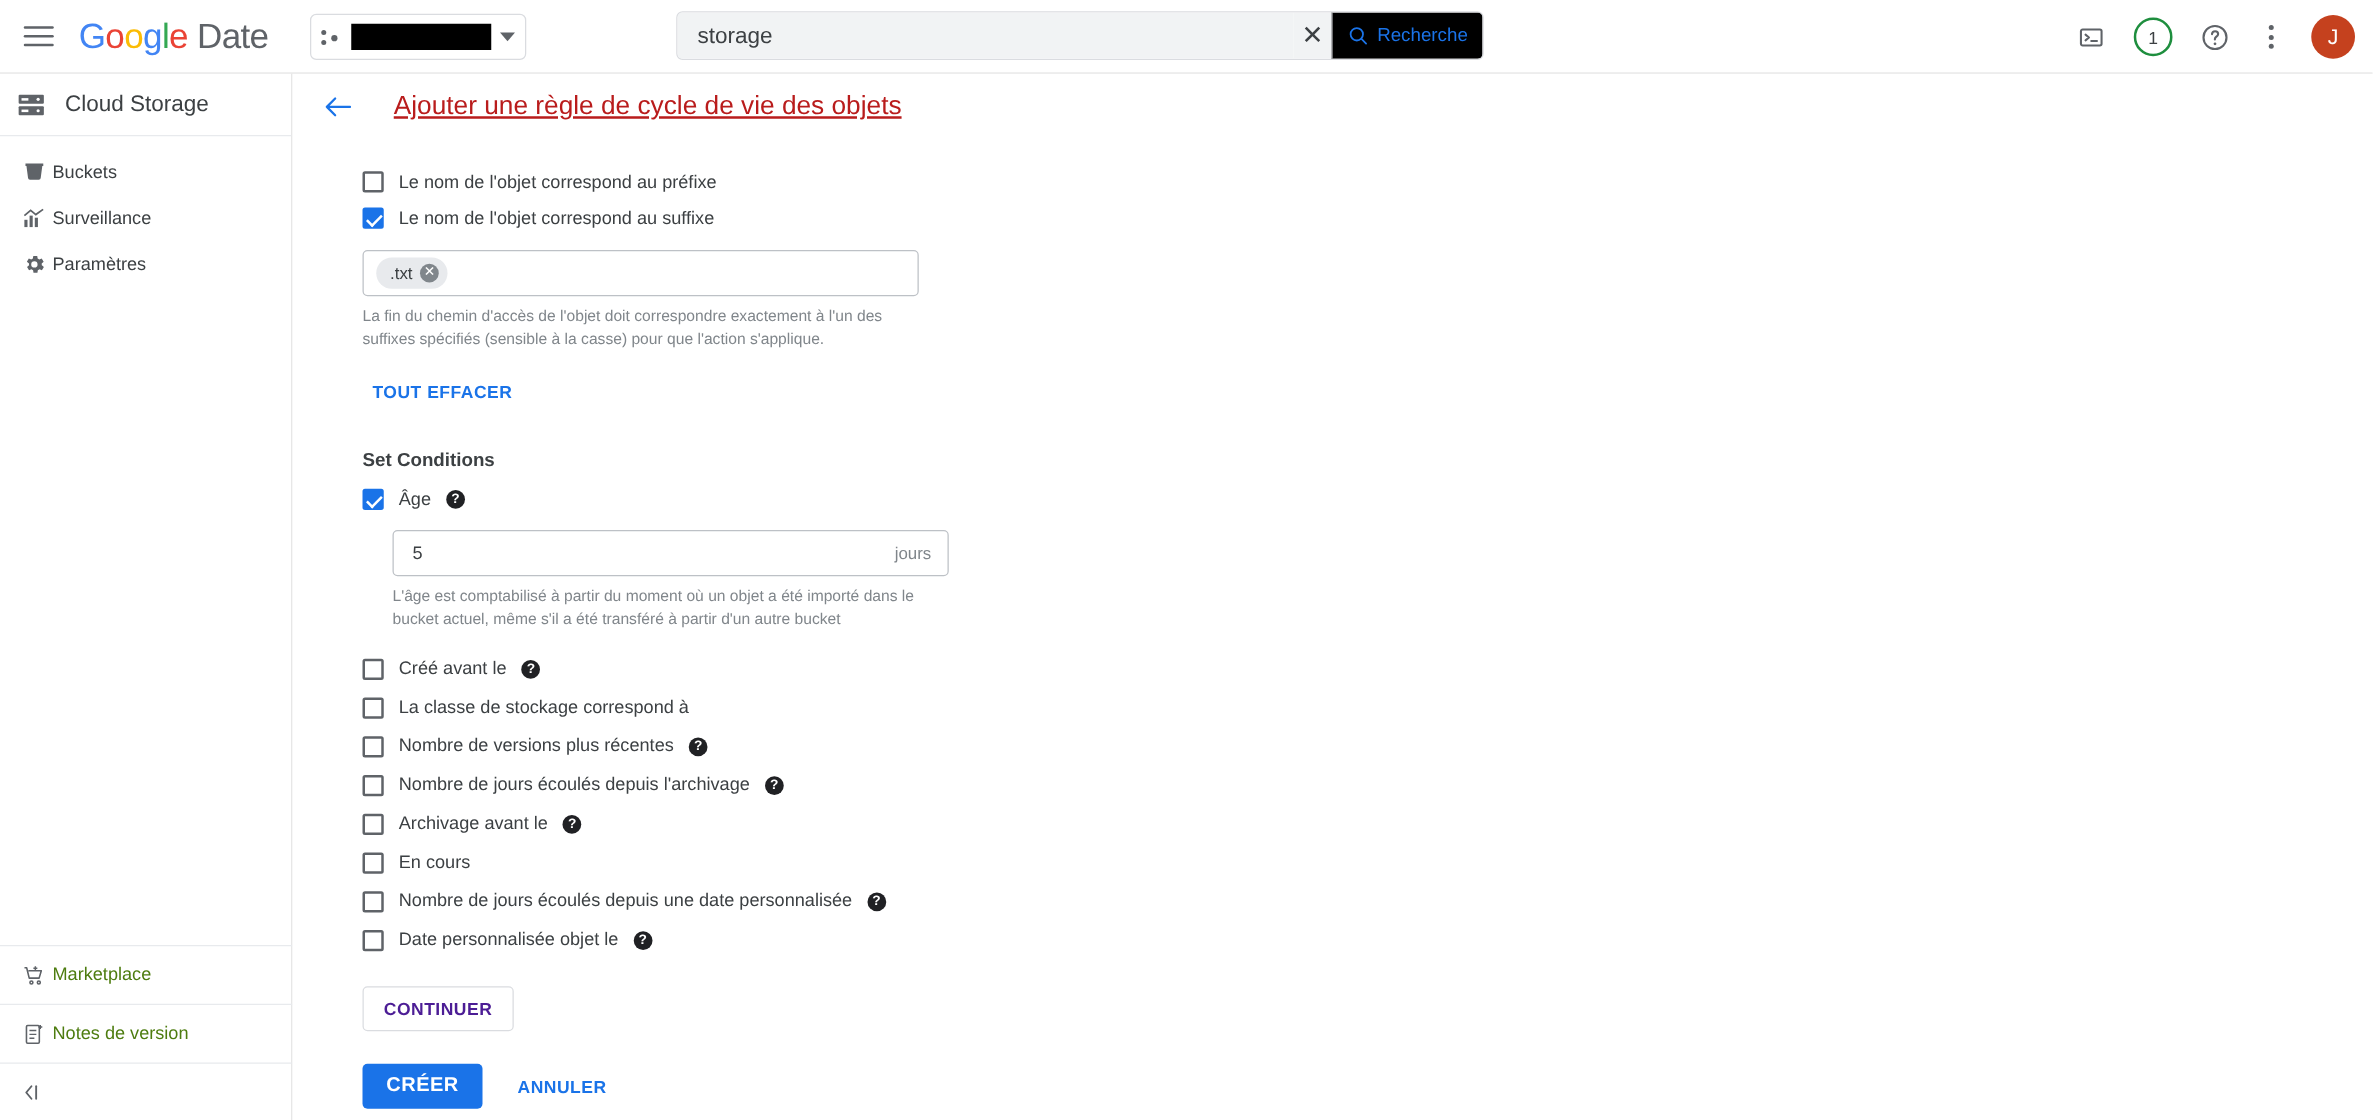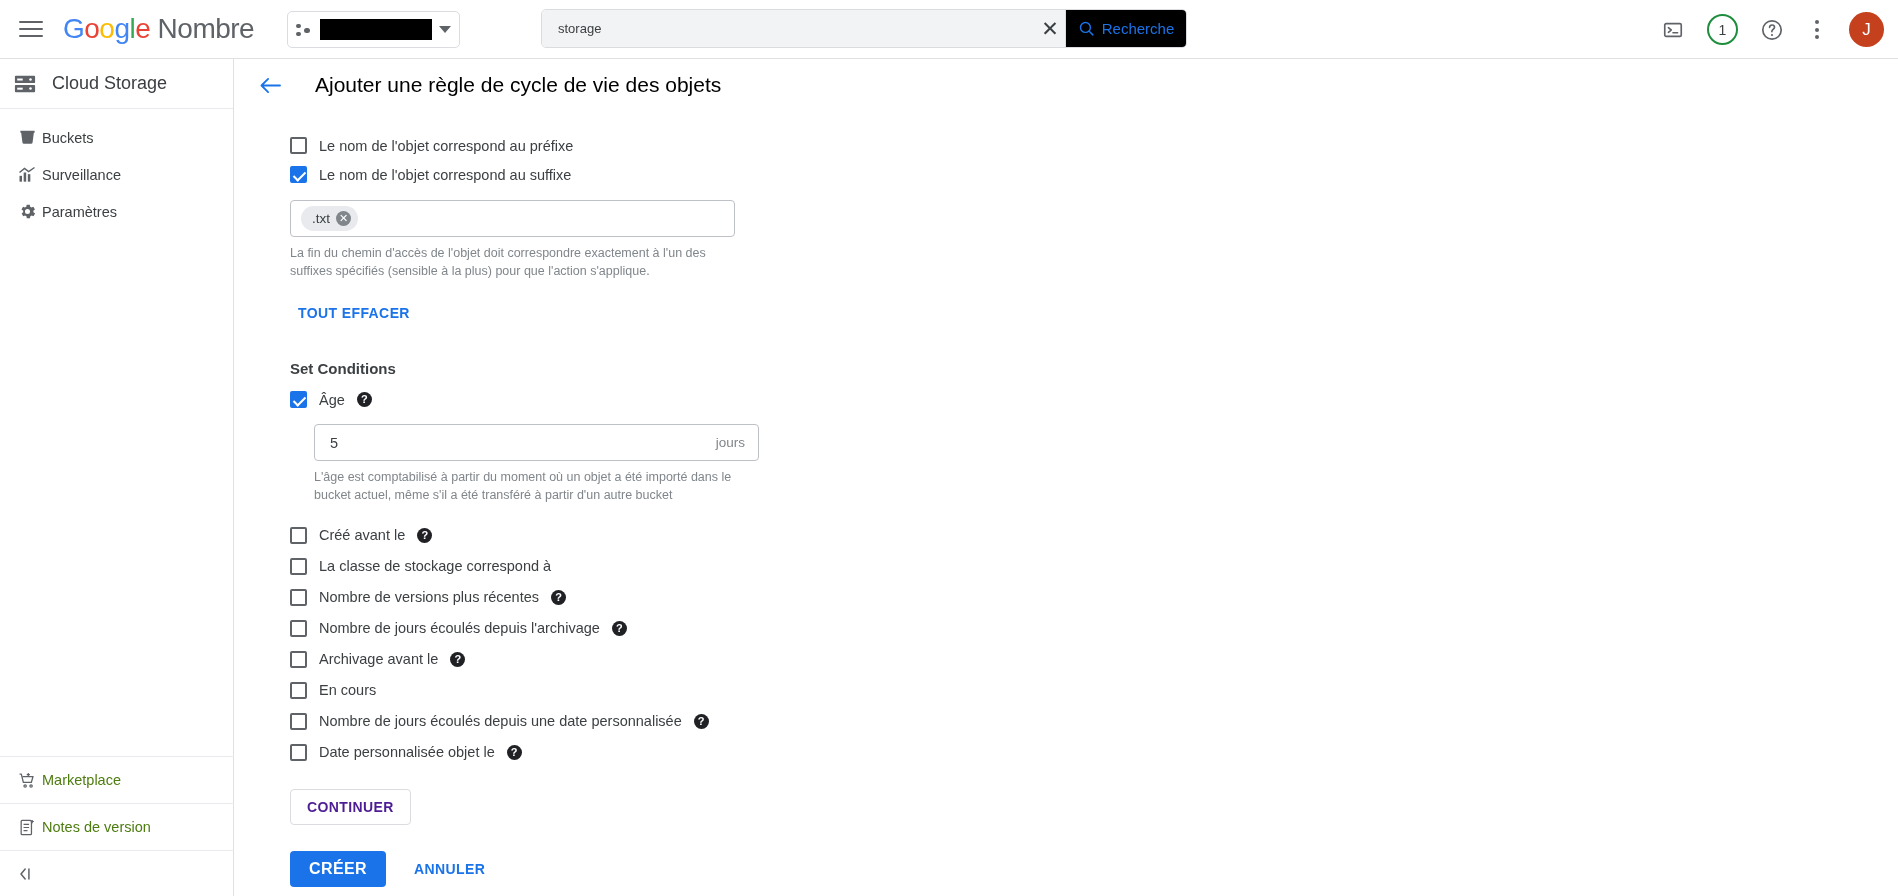--- a/index.html
+++ b/index.html
@@ -57,21 +57,21 @@
     display: flex; align-items: stretch;
     border: 1px solid #dadce0; border-radius: 5px; overflow: hidden;
   }
   .searchfield {
     flex: 1 1 auto; background: #f1f3f4;
     display: flex; align-items: center; padding-left: 14px; padding-right: 6px;
     position: relative;
   }
   .searchfield input {
     border: 0; outline: 0; background: transparent;
-    font-family: "Liberation Sans", sans-serif; font-size: 13px; color: #3c4043;
+    font-family: "Liberation Sans", sans-serif; font-size: 18px; color: #3c4043;
     width: 100%; height: 100%;
   }
   .clear-x {
     width: 30px; flex: 0 0 auto; background: #f1f3f4;
     display: flex; align-items: center; justify-content: center;
     font-size: 21px; color: #3c4043; cursor: pointer; line-height: 1;
   }
   .search-btn {
     flex: 0 0 auto; width: 121px; background: #000000;
     border-left: 1px solid #dadce0;
@@ -113,21 +113,21 @@
   .side-ic { width: 22px; height: 22px; display: flex; align-items: center; justify-content: center; color: #5f6368; flex: 0 0 auto; }
   .side-bottom { position: absolute; bottom: 0; left: 0; width: 234px; }
   .side-bottom .sep { height: 1px; background: #e8eaed; }
   .side-bottom .side-item { height: 46px; color: #4d7c0f; }
   .collapse-row { height: 45px; display: flex; align-items: center; padding-left: 16px; cursor: pointer; color: #5f6368; }
 
   
   .main { position: absolute; left: 234px; top: 59px; width: 1664px; height: 837px; background: #fff; overflow: hidden; }
   .page-head { height: 52px; display: flex; align-items: center; padding-left: 25px; gap: 33px; }
   .back-arrow { color: #1a73e8; cursor: pointer; display: flex; align-items: center; }
-  .page-title { font-size: 21px; color: #000000; }
+  .page-title { font-size: 21px; color: #b91c1c; text-decoration: underline; }
 
   .content { padding-left: 56px; padding-top: 26px; position: relative; }
 
   .cbrow { display: flex; align-items: center; gap: 12px; margin-bottom: 12px; }
   .cb {
     width: 17px; height: 17px; border: 2px solid #5f6368; border-radius: 2px;
     background: #fff; flex: 0 0 auto; cursor: pointer; position: relative;
   }
   .cb.checked { background: #1a73e8; border-color: #1a73e8; }
   .cb.checked:after {
@@ -203,21 +203,21 @@
 <body>
 
 <div class="topbar">
   <div class="hamburger">
     <span></span>
       <span></span>
       <span></span>
   </div>
 
   <div class="glogo">
-    <span class="b">G</span><span class="r">o</span><span class="y">o</span><span class="b">g</span><span class="g">l</span><span class="r">e</span>&nbsp;<span class="cloud">Nombre</span>
+    <span class="b">G</span><span class="r">o</span><span class="y">o</span><span class="b">g</span><span class="g">l</span><span class="r">e</span>&nbsp;<span class="cloud">Date</span>
   </div>
 
   <div class="proj-select">
     <span class="proj-dots">
         <i></i>
         <i></i>
         <i></i>
       </span>
     <span class="proj-redacted"></span>
     <span class="caret"></span>
@@ -366,21 +366,21 @@
       <span class="cblabel">Le nom de l'objet correspond au suffixe</span>
     </div>
 
     
     <div class="chipfield">
       <span class="chip">
         <span>.txt</span>
         <span class="chip-x">✕</span>
       </span>
     </div>
-    <div class="helper">La fin du chemin d'accès de l'objet doit correspondre exactement à l'un des suffixes spécifiés (sensible à la plus) pour que l'action s'applique.</div>
+    <div class="helper">La fin du chemin d'accès de l'objet doit correspondre exactement à l'un des suffixes spécifiés (sensible à la casse) pour que l'action s'applique.</div>
     <div class="textbtn">TOUT EFFACER</div>
 
     
     <div class="section-title">Set Conditions</div>
 
     <div class="cbrow">
       <span class="cb checked"></span>
       <span class="cblabel">Âge</span>
       <span class="help-ic">?</span>
     </div>

